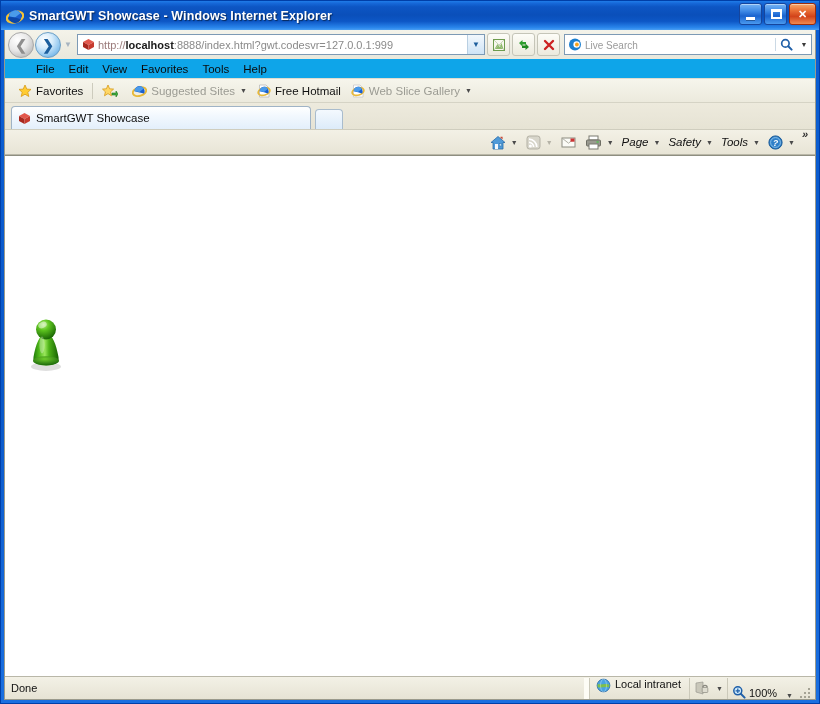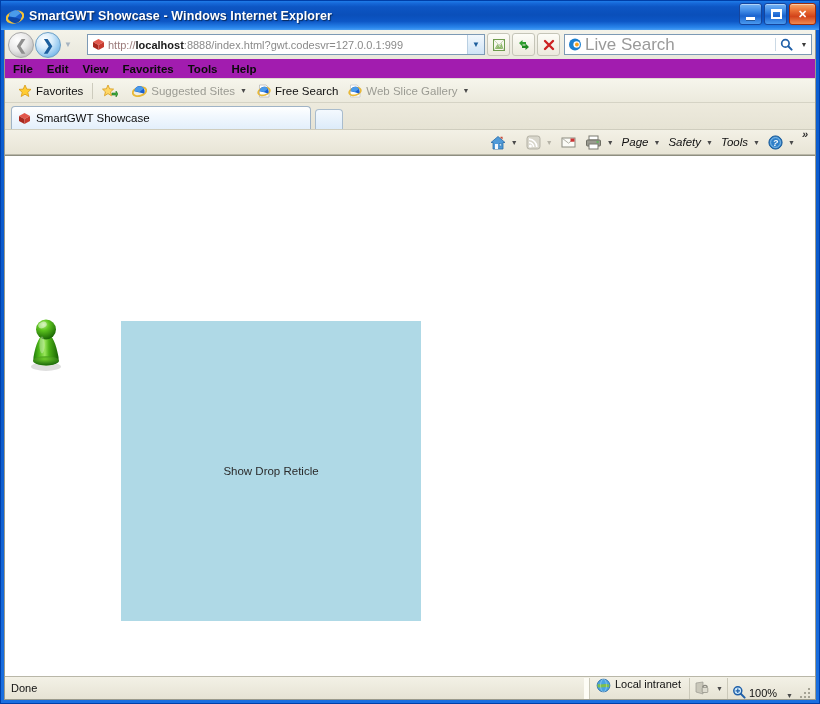--- a/index.html
+++ b/index.html
@@ -134,21 +134,21 @@
     display: flex; align-items: center; justify-content: center;
     color: #a7b4c0; font-size: 8px;
   }
   .urlbox {
     flex: 1 1 auto;
     height: 21px;
     background: #fff;
     border: 1px solid #7d9ab5;
     display: flex;
     align-items: center;
-    margin-left: 12px;
+    margin-left: 2px;
     min-width: 0;
   }
   .url-icon {
     width: 20px; height: 19px;
     flex: 0 0 20px;
     display: flex; align-items: center; justify-content: center;
   }
   .url-text {
     flex: 1 1 auto;
     font-size: 11px;
@@ -187,44 +187,43 @@
     display: flex;
     align-items: center;
   }
   .bing-logo {
     width: 20px; flex: 0 0 20px;
     display: flex; align-items: center; justify-content: center;
   }
   .search-ph {
     flex: 1 1 auto;
     color: #9a9a9a;
-    font-size: 17px;
+    font-size: 10px;
     padding-top: 1px;
   }
   .search-go {
     width: 22px; flex: 0 0 22px;
     border-left: 1px solid #cbd9e5;
     display: flex; align-items: center; justify-content: center;
   }
   .search-caret {
     width: 14px; flex: 0 0 14px;
     display: flex; align-items: center; justify-content: center;
     color: #3a3a3a; font-size: 7px;
   }
 
   
   .menubar {
     height: 20px;
     flex: 0 0 20px;
     display: flex;
     align-items: center;
-    padding-left: 1px;
-    background: #a21caf;
+    padding-left: 24px;
+    background: #0ea5e9;
     border-bottom: 1px solid #dedccf;
-    font-weight: bold;
   }
   .menubar .mi {
     padding: 1px 7px;
     font-size: 11.5px;
     color: #0b0b0b;
   }
 
   
   .favbar {
     height: 24px;
@@ -519,21 +518,21 @@
 
       <div class="fav-item">
         <span class="fav-ico">
           <svg width="14" height="14" viewBox="0 0 14 14">
             <path d="M2.5 1 L9 1 L12 4 L12 13 L2.5 13 Z" fill="#ffffff" stroke="#b9b9b9" stroke-width="0.8"></path>
             <ellipse cx="7" cy="7.6" rx="6" ry="3.6" fill="none" stroke="#e8b93a" stroke-width="1.7" transform="rotate(-17 7 7.6)"></ellipse>
             <path d="M2.6 7.3 A4.5 4.5 0 1 1 11 9.4 L7 8.3 Z" fill="#1a5fd0"></path>
             <path d="M2.8 7.1 A4.4 4.4 0 0 1 10.9 4.9 L7 8 Z" fill="#4a9bea"></path>
           </svg>
         </span>
-        <span>Free Search</span>
+        <span>Free Hotmail</span>
       </div>
 
       <div class="fav-item dim">
         <span class="fav-ico">
           <svg width="14" height="14" viewBox="0 0 14 14">
             <path d="M2.5 1 L9 1 L12 4 L12 13 L2.5 13 Z" fill="#ffffff" stroke="#c9c9c9" stroke-width="0.8"></path>
             <ellipse cx="7" cy="7.6" rx="6" ry="3.6" fill="none" stroke="#e8b93a" stroke-width="1.7" transform="rotate(-17 7 7.6)"></ellipse>
             <path d="M2.6 7.3 A4.5 4.5 0 1 1 11 9.4 L7 8.3 Z" fill="#1a5fd0"></path>
             <path d="M2.8 7.1 A4.4 4.4 0 0 1 10.9 4.9 L7 8 Z" fill="#4a9bea"></path>
           </svg>
@@ -645,23 +644,20 @@
           </defs>
           <ellipse cx="19" cy="50.5" rx="15" ry="4.4" fill="rgba(0,0,0,0.13)"></ellipse>
           <path d="M19 17 C12 19 9 28 6.5 41 C5.5 46 10 49.5 19 49.5 C28 49.5 32.5 46 31.5 41 C29 28 26 19 19 17 Z" fill="url(#bodyG)"></path>
           <ellipse cx="19" cy="44.8" rx="13" ry="4.6" fill="url(#baseG)"></ellipse>
           <circle cx="19" cy="13.5" r="10" fill="url(#headG)"></circle>
           <ellipse cx="15.5" cy="9" rx="4.4" ry="3.1" fill="rgba(255,255,255,0.46)" transform="rotate(-22 15.5 9)"></ellipse>
           <ellipse cx="15" cy="29" rx="2.6" ry="8.5" fill="rgba(255,255,255,0.30)"></ellipse>
         </svg>
       </div>
 
-      <div class="drop-panel">
-        <span class="drop-panel-label">Show Drop Reticle</span>
-      </div>
 
     </div>
 
     <div class="statusbar">
       <div class="st-text">Done</div>
       <div class="st-seg"></div>
       <div class="st-seg"></div>
       <div class="st-seg"></div>
       <div class="st-seg"></div>
       <div class="st-seg"></div>

